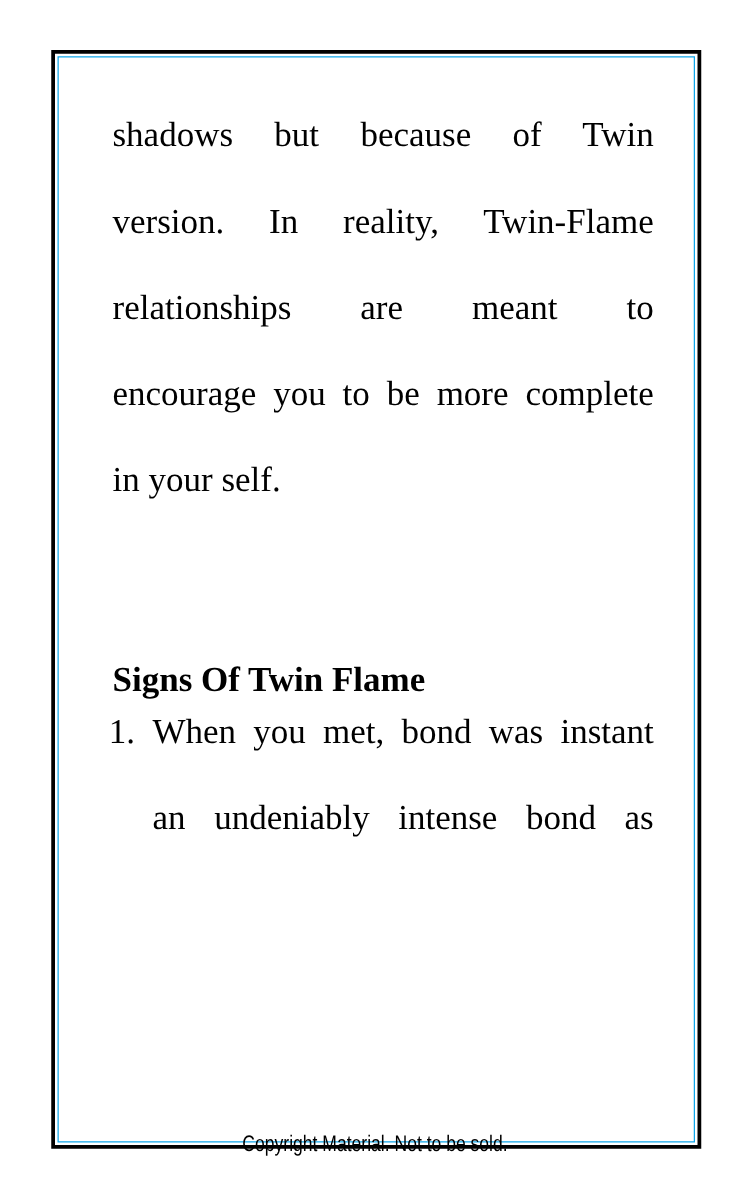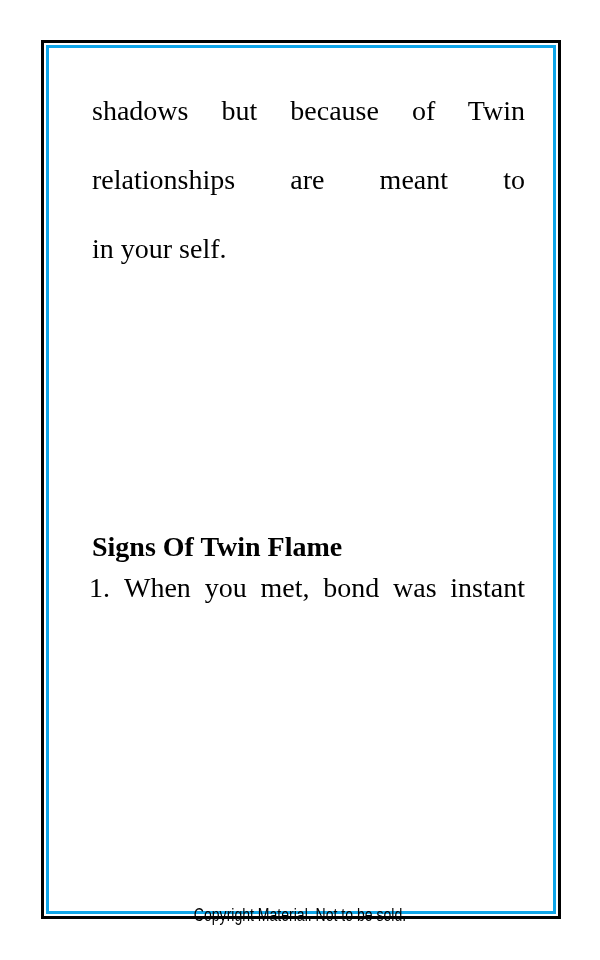--- a/index.html
+++ b/index.html
@@ -25,21 +25,21 @@
     height: 879px;
     border: 3px solid #000;
     box-sizing: border-box;
   }
   .frame-inner {
     position: absolute;
     left: 2px;
     top: 2px;
     right: 2px;
     bottom: 2px;
-    border: 3px solid #0ea5e9;
+    border: 1px solid #0ea5e9;
   }
 
   
   .paragraph {
     position: absolute;
     top: 28px;
     left: 43px;
     width: 433px;
     font-size: 28px;
   }
@@ -96,29 +96,32 @@
   }
 </style>
 </head>
 <body>
 
 <div class="frame">
   <div class="frame-inner">
 
     <div class="paragraph">
       <div class="line">shadows but because of Twin</div>
+      <div class="line">version. In reality, Twin-Flame</div>
       <div class="line">relationships are meant to</div>
+      <div class="line">encourage you to be more complete</div>
       <div class="line line-last">in your self.</div>
     </div>
 
     <div class="heading">Signs Of Twin Flame</div>
 
     <div class="list-item">
       <span class="list-number">1.</span>
       <div class="list-lines">
         <div class="line">When you met, bond was instant</div>
+        <div class="line">an undeniably intense bond as</div>
       </div>
     </div>
 
   </div>
 </div>
 
 <div class="footer">Copyright Material. Not to be sold.</div>
 
 </body></html>

